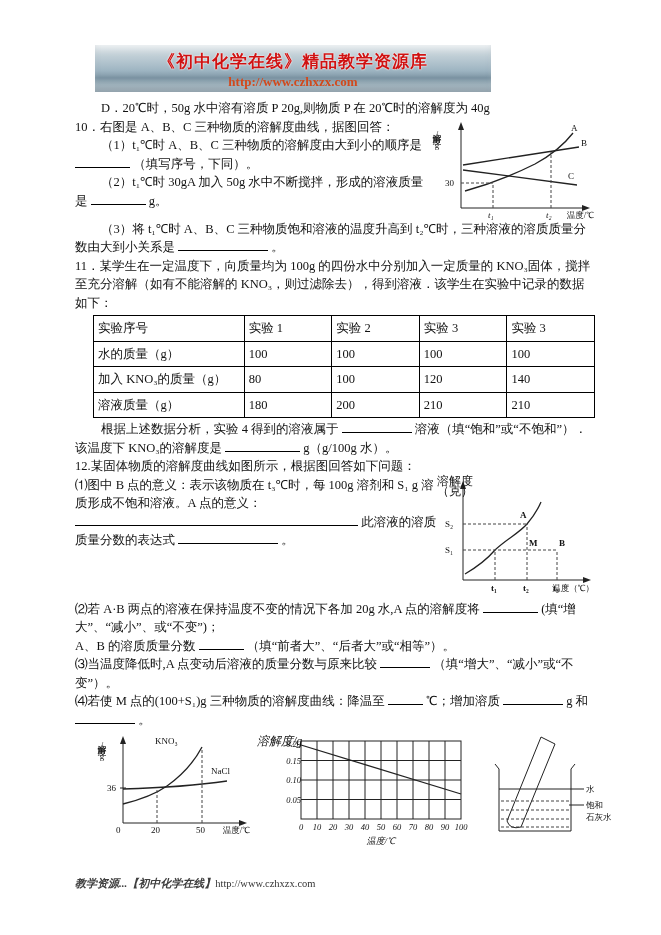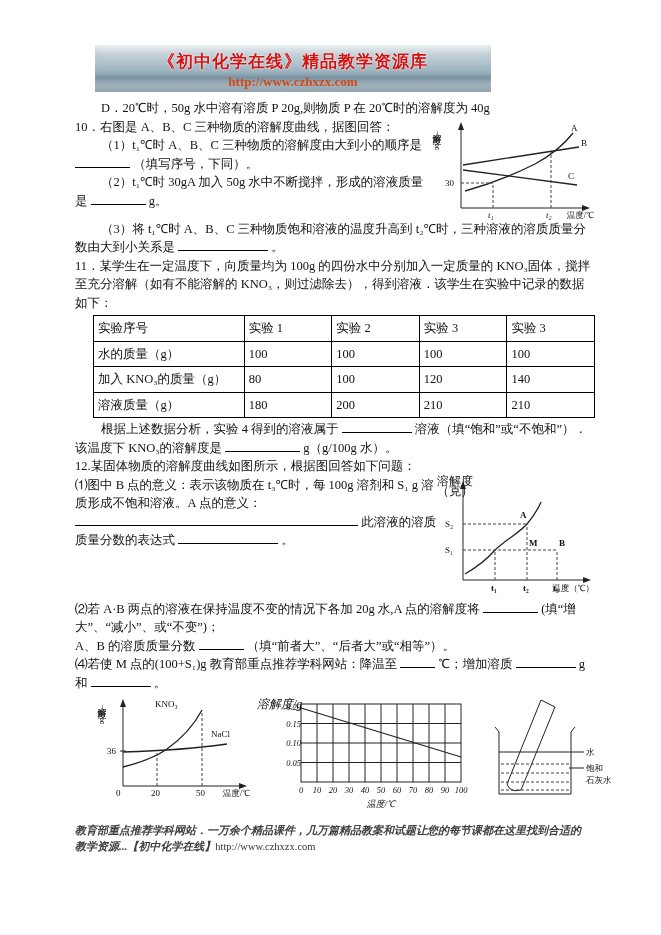--- a/index.html
+++ b/index.html
@@ -203,21 +203,26 @@
       <span>⑵若 A·B 两点的溶液在保持温度不变的情况下各加 20g 水,A 点的溶解度将</span>
       <span class="blank w55"></span>
       <span>(填“增大”、“减小”、或“不变”)；</span>
     </p>
     <p>
       <span>A、B 的溶质质量分数</span>
       <span class="blank w45"></span>
       <span>（填“前者大”、“后者大”或“相等”）。</span>
     </p>
     <p>
-      <span>⑷若使 M 点的(100+S₁)g 教育部重点推荐学科网站：降温至</span>
+      <span>⑶当温度降低时,A 点变动后溶液的质量分数与原来比较</span>
+      <span class="blank w50"></span>
+      <span>（填“增大”、“减小”或“不变”）。</span>
+    </p>
+    <p>
+      <span>⑷若使 M 点的(100+S₁)g 三种物质的溶解度曲线：降温至</span>
       <span class="blank w35"></span>
       <span>℃；增加溶质</span>
       <span class="blank w60"></span>
       <span>g 和</span>
       <span class="blank w60"></span>
       <span>。</span>
     </p>
 
 
     <div class="figs-row">
@@ -297,18 +302,18 @@
           <line x1="94" y1="58" x2="107" y2="58"></line>
           <line x1="92" y1="74" x2="107" y2="74"></line>
           <text class="sm" x="109" y="61">水</text>
           <text class="sm" x="109" y="77">饱和</text>
           <text class="sm" x="109" y="89">石灰水</text>
         </svg>
       </div>
     </div>
 
     <div class="footer">
-      <span>教育部重点推荐学科网站．一万余个精品课件，几万篇精品教案和试题让您的每节课都在这里找到合适的</span><br>
+      <br>
       <span>教学资源...【初中化学在线】</span><span class="footer-url">http://www.czhxzx.com</span>
     </div>
 
   </div>
 </div>
 
 </body></html>

